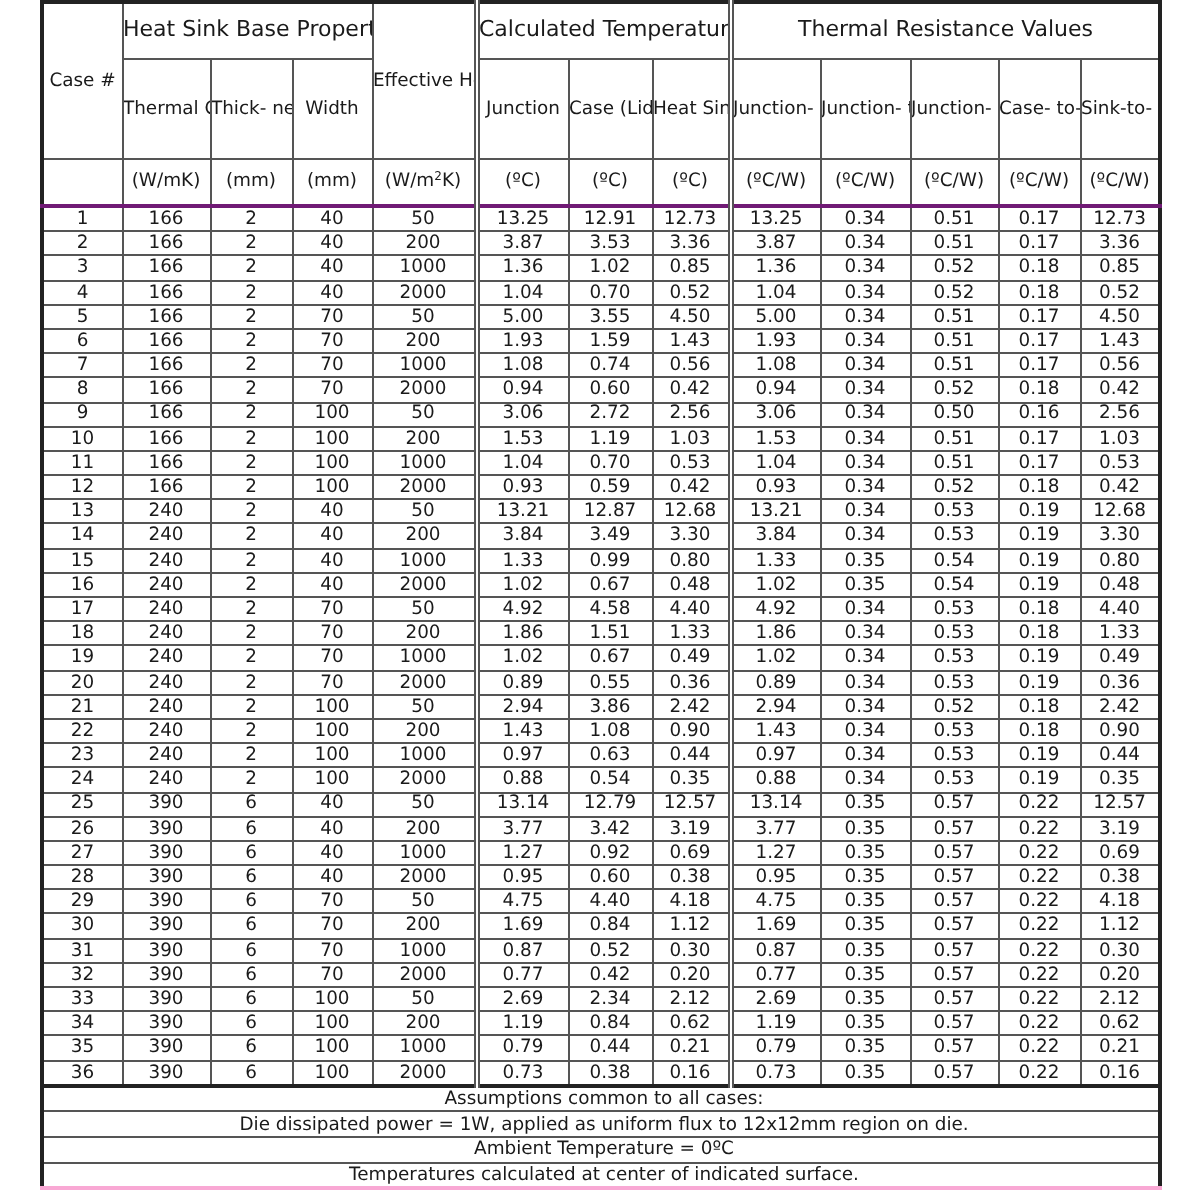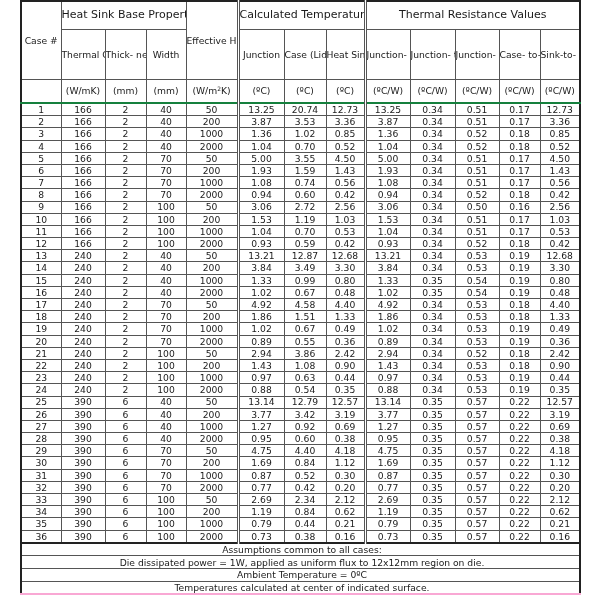--- a/index.html
+++ b/index.html
@@ -12,21 +12,21 @@
     border: 2px solid #222;
   }
   table.main td, table.main th {
     border: 1px solid #555; padding: 0; text-align: center; vertical-align: middle;
     font-weight: normal; overflow: hidden; white-space: nowrap;
   }
   th.group { font-weight: bold; font-size: 11px; line-height: 1.15; height: 27px; white-space: normal; }
   th.sub { height: 49px; white-space: normal; line-height: 1.3; font-size: 9.2px; }
   th.sub-tall { white-space: normal; line-height: 1.3; font-size: 9.2px; }
   td.unit { height: 22px; font-size: 9.2px; }
-  tr.hdr-bottom td { border-bottom: 2px solid #15803d; }
+  tr.hdr-bottom td { border-bottom: 2px solid #701a75; }
   tbody.data td { height: 11.2px; font-size: 9.2px; }
   .dbl-left { border-left: 3px double #555 !important; }
   tfoot td { text-align: left; padding-left: 3px !important; height: 11.6px; font-size: 9.2px; border-left: 2px solid #222 !important; border-right: 2px solid #222 !important; }
   tfoot tr:first-child td { border-top: 2px solid #222; }
   tfoot tr:last-child td { border-bottom: 2px solid #f9a8d4; }
   sup { font-size: 6px; vertical-align: 3px; }
 </style>
 </head>
 <body>
 
@@ -84,21 +84,21 @@
     </tr>
   </thead>
   <tbody class="data" id="data-body">
       <tr>
         <td>1</td>
         <td>166</td>
         <td>2</td>
         <td>40</td>
         <td>50</td>
         <td class="dbl-left">13.25</td>
-        <td>20.74</td>
+        <td>12.91</td>
         <td>12.73</td>
         <td class="dbl-left">13.25</td>
         <td>0.34</td>
         <td>0.51</td>
         <td>0.17</td>
         <td>12.73</td>
       </tr>
       <tr>
         <td>2</td>
         <td>166</td>

